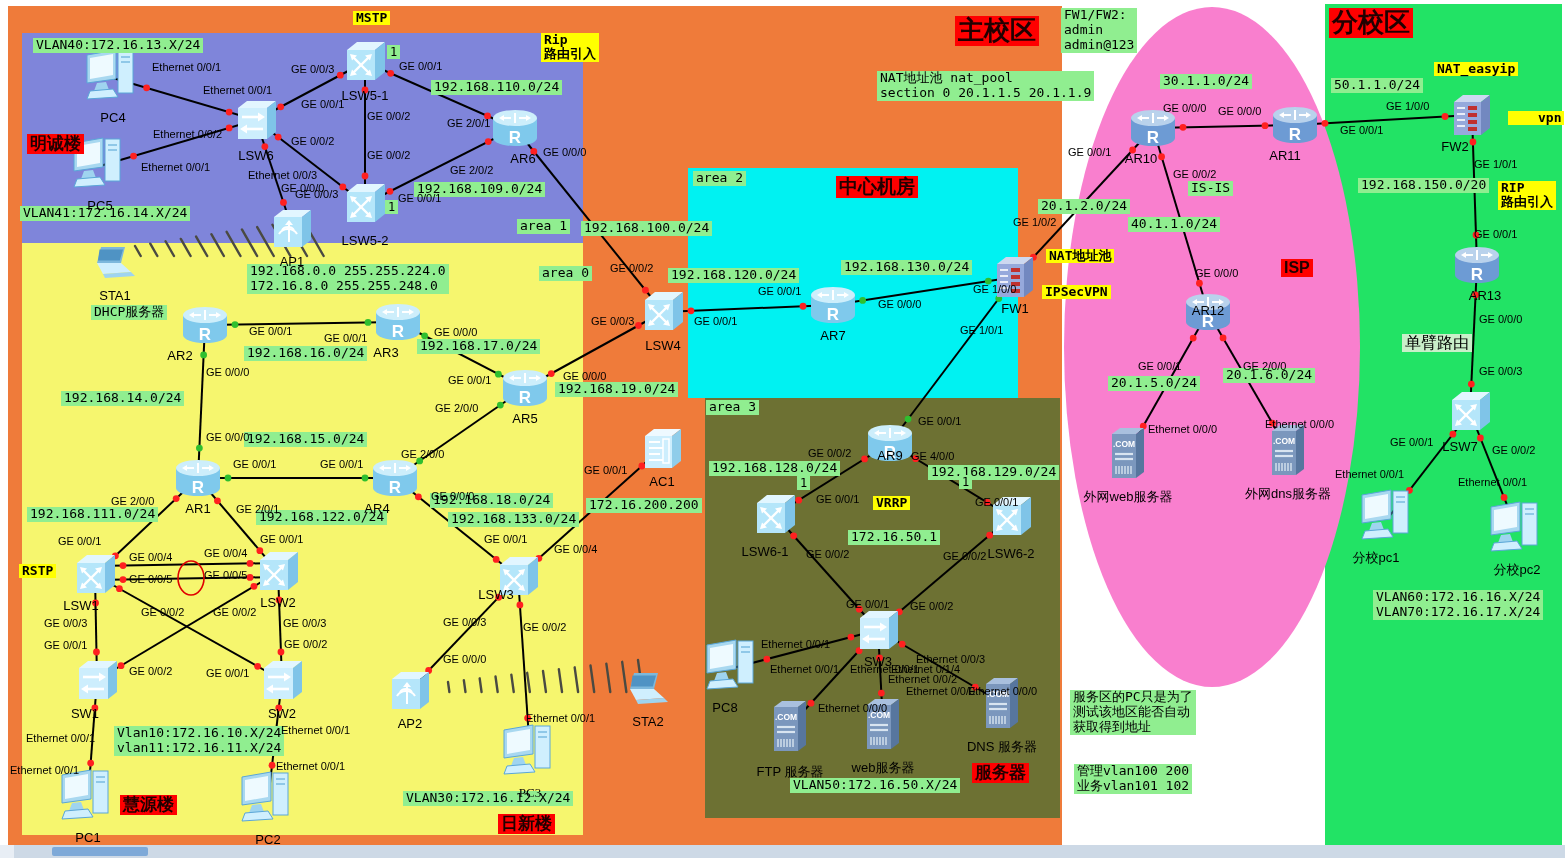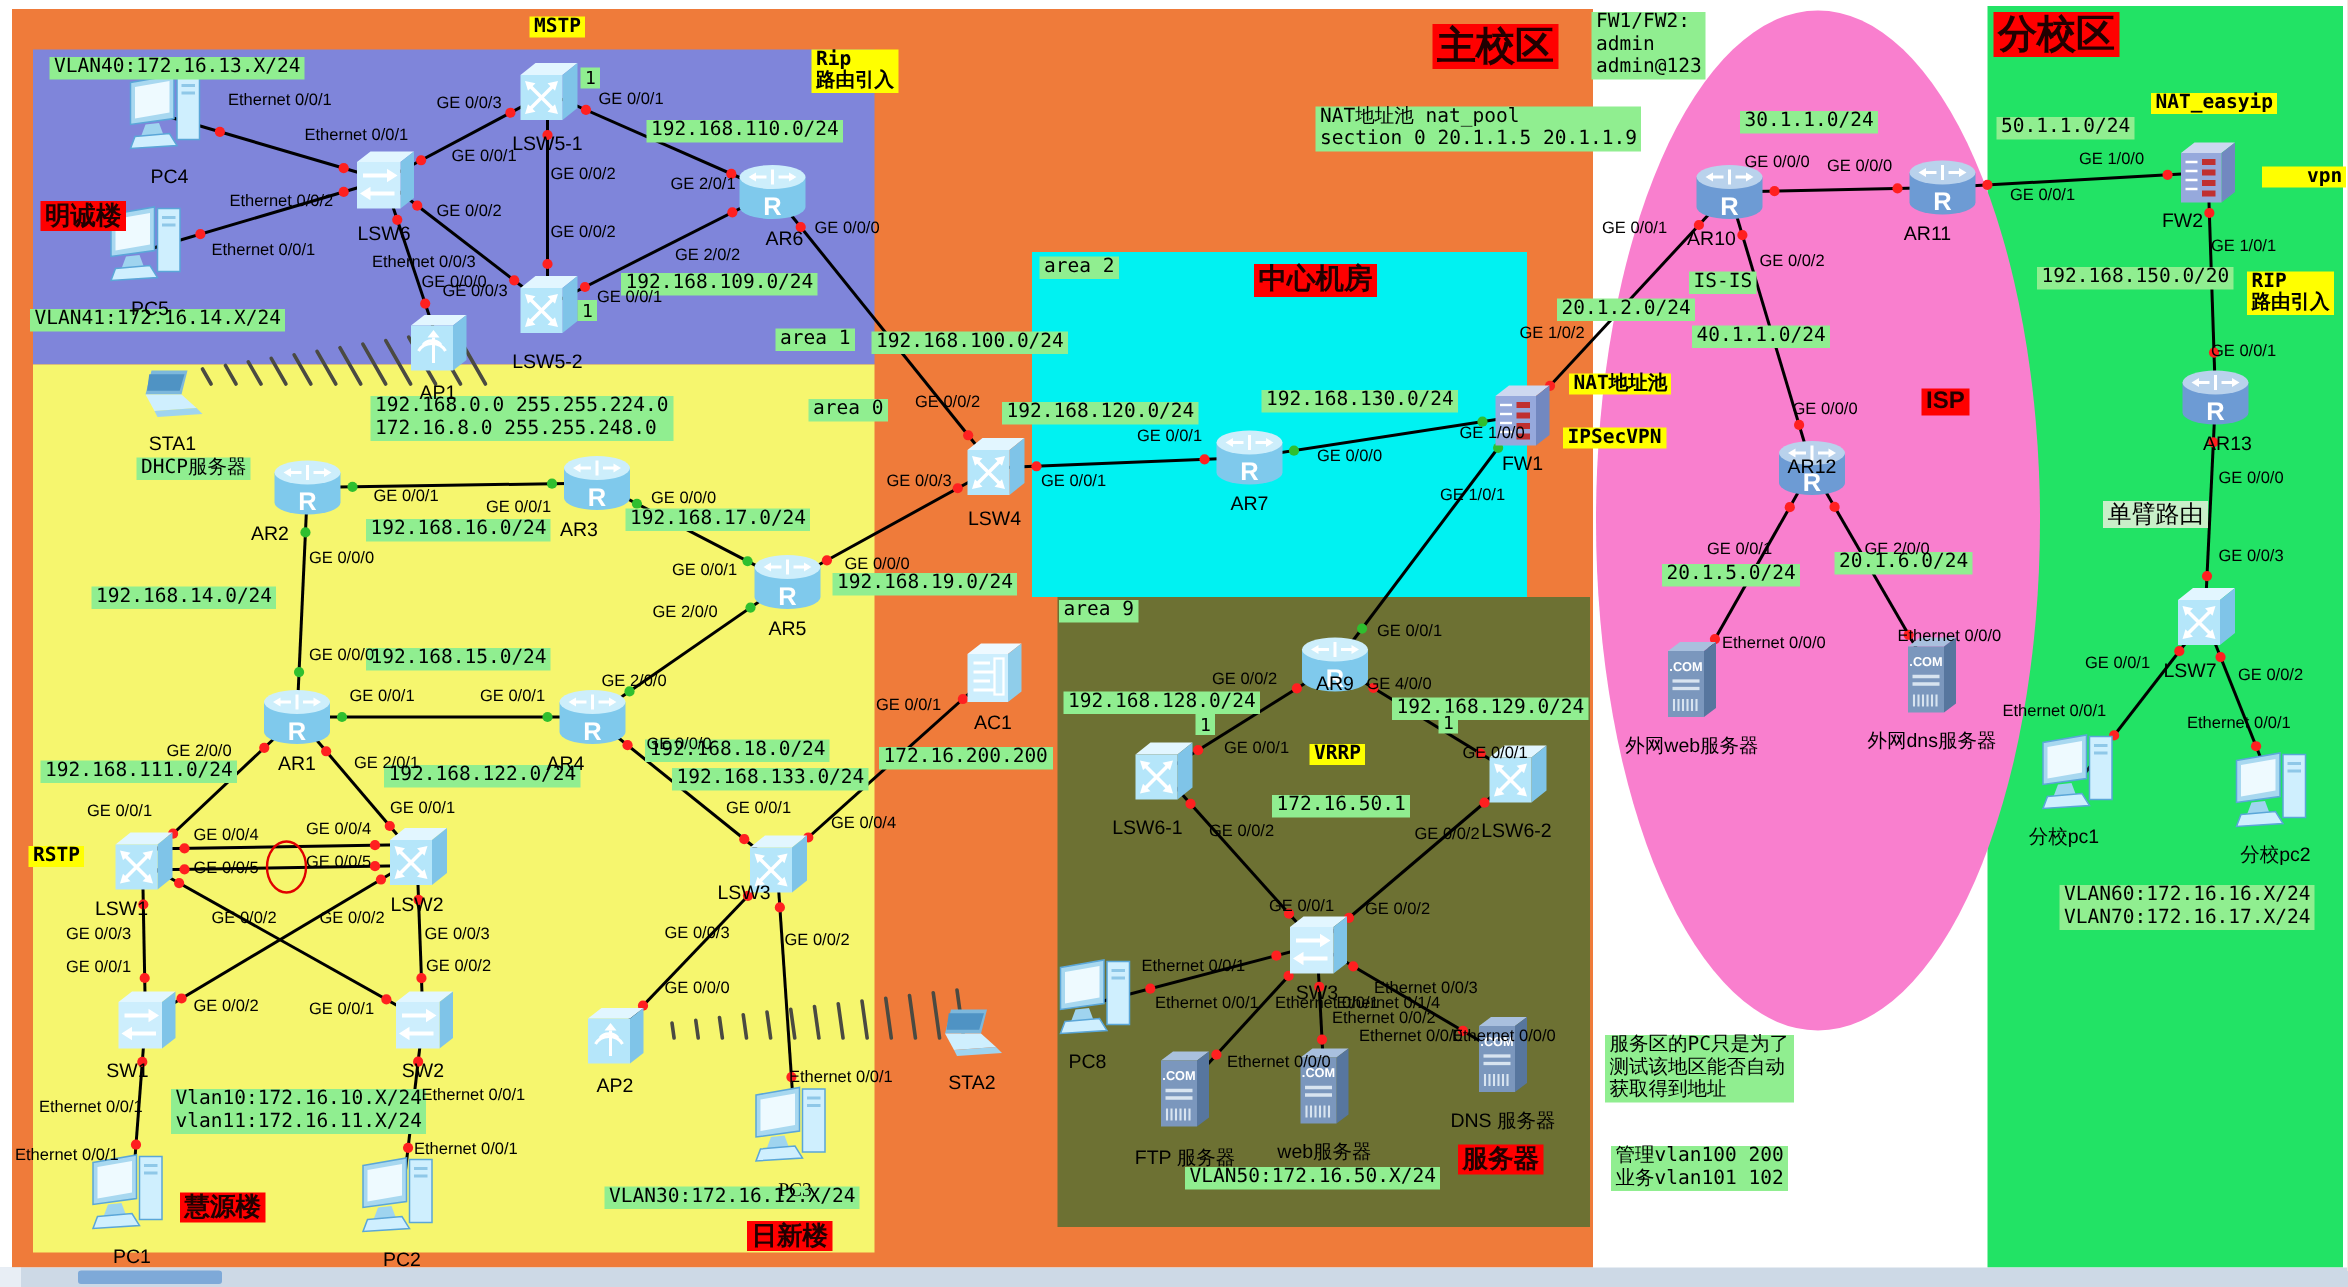--- a/index.html
+++ b/index.html
@@ -973,34 +973,34 @@
       <div class="nlabel" style="left: 27px; top: 507px;">192.168.111.0/24</div>
       <div class="nlabel" style="left: 256px; top: 510px;">192.168.122.0/24</div>
       <div class="nlabel" style="left: 448px; top: 512px;">192.168.133.0/24</div>
       <div class="nlabel" style="left: 586px; top: 498px;">172.16.200.200</div>
       <div class="nlabel" style="left: 114px; top: 726px;">Vlan10:172.16.10.X/24
 vlan11:172.16.11.X/24</div>
       <div class="nlabel" style="left: 403px; top: 791px;">VLAN30:172.16.12.X/24</div>
       <div class="nlabel" style="left: 693px; top: 171px;">area 2</div>
       <div class="nlabel" style="left: 668px; top: 268px;">192.168.120.0/24</div>
       <div class="nlabel" style="left: 841px; top: 260px;">192.168.130.0/24</div>
-      <div class="nlabel" style="left: 706px; top: 400px;">area 9</div>
+      <div class="nlabel" style="left: 706px; top: 400px;">area 3</div>
       <div class="nlabel" style="left: 709px; top: 461px;">192.168.128.0/24</div>
       <div class="nlabel" style="left: 928px; top: 465px;">192.168.129.0/24</div>
       <div class="nlabel" style="left: 848px; top: 530px;">172.16.50.1</div>
       <div class="nlabel" style="left: 790px; top: 778px;">VLAN50:172.16.50.X/24</div>
       <div class="nlabel" style="left: 1061px; top: 8px;">FW1/FW2:
 admin
 admin@123</div>
       <div class="nlabel" style="left: 877px; top: 71px;">NAT地址池 nat_pool
 section 0 20.1.1.5 20.1.1.9</div>
       <div class="nlabel" style="left: 1160px; top: 74px;">30.1.1.0/24</div>
       <div class="nlabel" style="left: 1038px; top: 199px;">20.1.2.0/24</div>
       <div class="nlabel" style="left: 1128px; top: 217px;">40.1.1.0/24</div>
-      <div class="nlabel" style="left: 1126px; top: 181px;">IS-IS</div>
+      <div class="nlabel" style="left: 1188px; top: 181px;">IS-IS</div>
       <div class="nlabel" style="left: 1108px; top: 376px;">20.1.5.0/24</div>
       <div class="nlabel" style="left: 1223px; top: 368px;">20.1.6.0/24</div>
       <div class="nlabel" style="left: 1331px; top: 78px;">50.1.1.0/24</div>
       <div class="nlabel" style="left: 1358px; top: 178px;">192.168.150.0/20</div>
       <div class="nlabel" style="left: 1373px; top: 590px;">VLAN60:172.16.16.X/24
 VLAN70:172.16.17.X/24</div>
       <div class="nlabel" style="left: 1070px; top: 690px;">服务区的PC只是为了
 测试该地区能否自动
 获取得到地址</div>
       <div class="nlabel" style="left: 1074px; top: 764px;">管理vlan100 200

